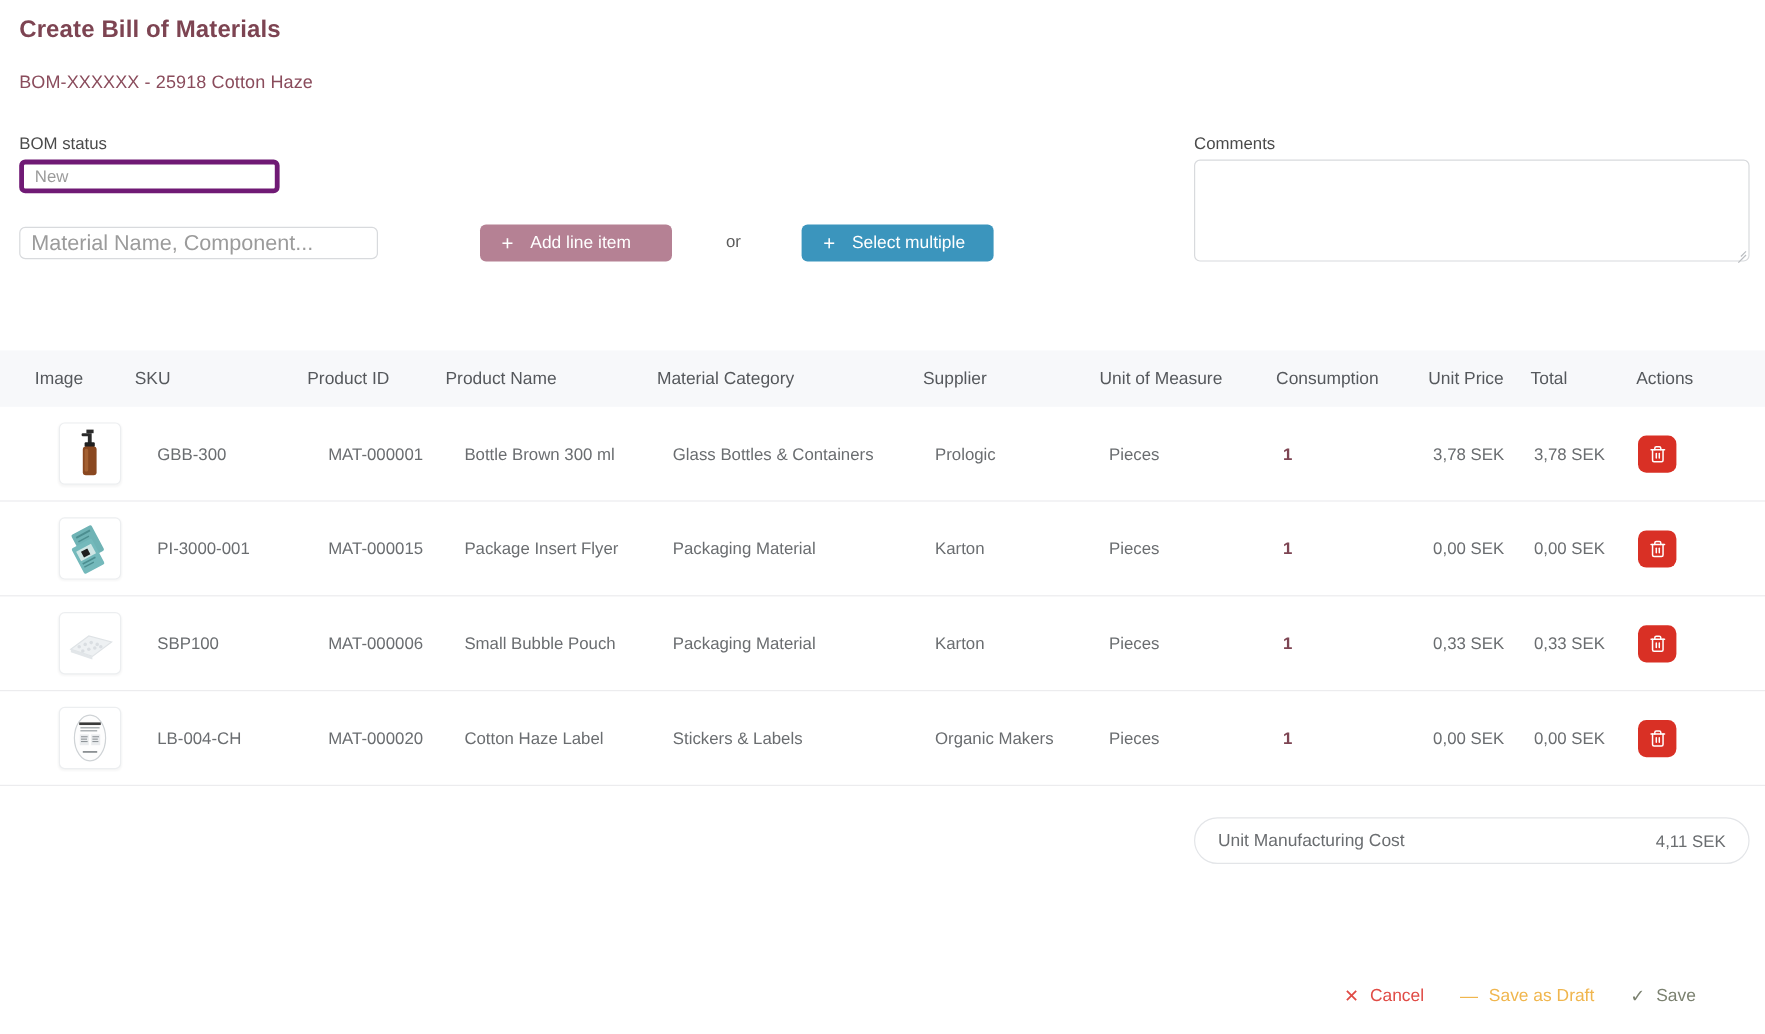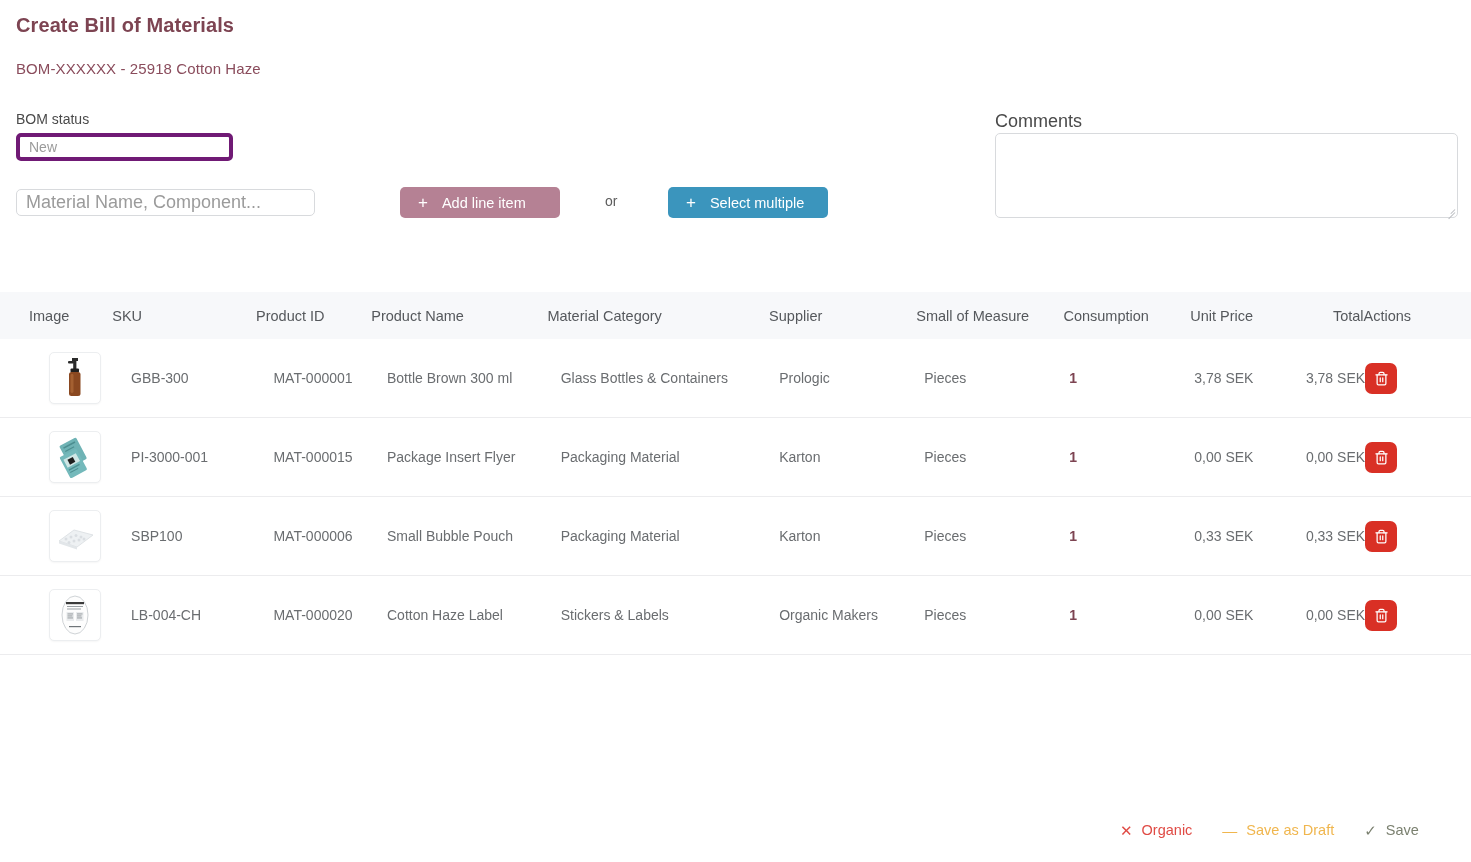--- a/index.html
+++ b/index.html
@@ -55,21 +55,21 @@
   .btn-select { left: 668px; width: 160px; background: #3b95bd; }
   .plus { font-size: 17px; line-height: 1; font-weight: 400; }
   .or-text {
     position: absolute; left: 605px; top: 193px;
     font-size: 14px; color: #5c5c5c;
   }
 
   
   .lbl-comments {
     position: absolute; left: 995px; top: 111px;
-    font-size: 18px; color: #4a4a4a;
+    font-size: 14px; color: #4a4a4a;
   }
   .txt-comments {
     position: absolute; left: 995px; top: 133px;
     width: 463px; height: 85px;
     border: 1px solid #d8dadd; border-radius: 5px;
     background: #fff; resize: none; outline: none;
     font-family: inherit; font-size: 14px; color: #4a4a4a;
     padding: 6px 8px;
   }
   .resize-grip {
@@ -98,21 +98,21 @@
   .trow:last-child { border-bottom: 1px solid #ececee; }
   .c-img   { width: 115px; padding-left: 29px; }
   .c-sku   { width: 101px; }
   .c-pid   { width: 119px; margin-left: 46px; }
   .c-name  { width: 182px; }
   .c-cat   { width: 229px; }
   .c-sup   { width: 152px; }
   .c-uom   { width: 152px; }
   .c-con   { width: 131px; }
   .c-price { width: 88px; }
-  .c-total { width: 91px; text-align: right; }
+  .c-total { width: 91px; }
   .c-act   { width: 111px; }
   .thead .c-img   { padding-left: 29px; }
   .thead .c-sku   { }
   .consumption { color: #7d4452; font-weight: 600; }
 
   .thumb {
     width: 52px; height: 52px;
     border: 1px solid #eceef0; border-radius: 5px;
     background: #fff; overflow: hidden;
     display: flex; align-items: center; justify-content: center;
@@ -185,21 +185,21 @@
     </div>
 
   <div class="table">
     <div class="thead">
       <div class="c-img">Image</div>
       <div class="c-sku">SKU</div>
       <div class="c-pid">Product ID</div>
       <div class="c-name">Product Name</div>
       <div class="c-cat">Material Category</div>
       <div class="c-sup">Supplier</div>
-      <div class="c-uom">Small of Measure</div>
+      <div class="c-uom">Unit of Measure</div>
       <div class="c-con">Consumption</div>
       <div class="c-price">Unit Price</div>
       <div class="c-total">Total</div>
       <div class="c-act">Actions</div>
     </div>
 
     <div class="trow">
       <div class="c-img">
         <div class="thumb">
           <svg width="50" height="50" viewBox="0 0 50 50">
@@ -347,25 +347,29 @@
             <polyline points="3 6 5 6 21 6"></polyline>
             <path d="M19 6v14a2 2 0 0 1-2 2H7a2 2 0 0 1-2-2V6m3 0V4a2 2 0 0 1 2-2h4a2 2 0 0 1 2 2v2"></path>
             <line x1="10" y1="11" x2="10" y2="17"></line>
             <line x1="14" y1="11" x2="14" y2="17"></line>
           </svg>
         </button>
       </div>
     </div>
   </div>
 
+  <div class="cost-pill">
+    <span class="cost-label">Unit Manufacturing Cost</span>
+    <span class="cost-value">4,11 SEK</span>
+  </div>
 
   <div class="actions-bar">
     <button class="act act-cancel">
       <span class="gl">✕</span>
-      <span>Organic</span>
+      <span>Cancel</span>
     </button>
     <button class="act act-draft">
       <span class="gl">—</span>
       <span>Save as Draft</span>
     </button>
     <button class="act act-save">
       <span class="gl">✓</span>
       <span>Save</span>
     </button>
   </div>

